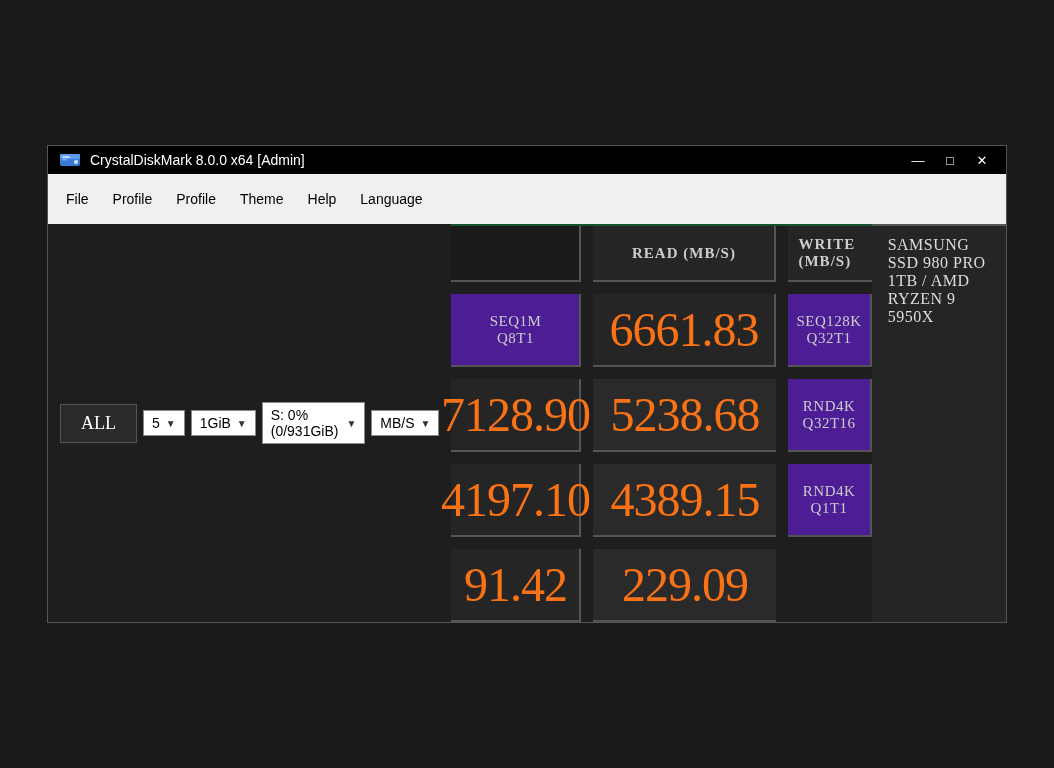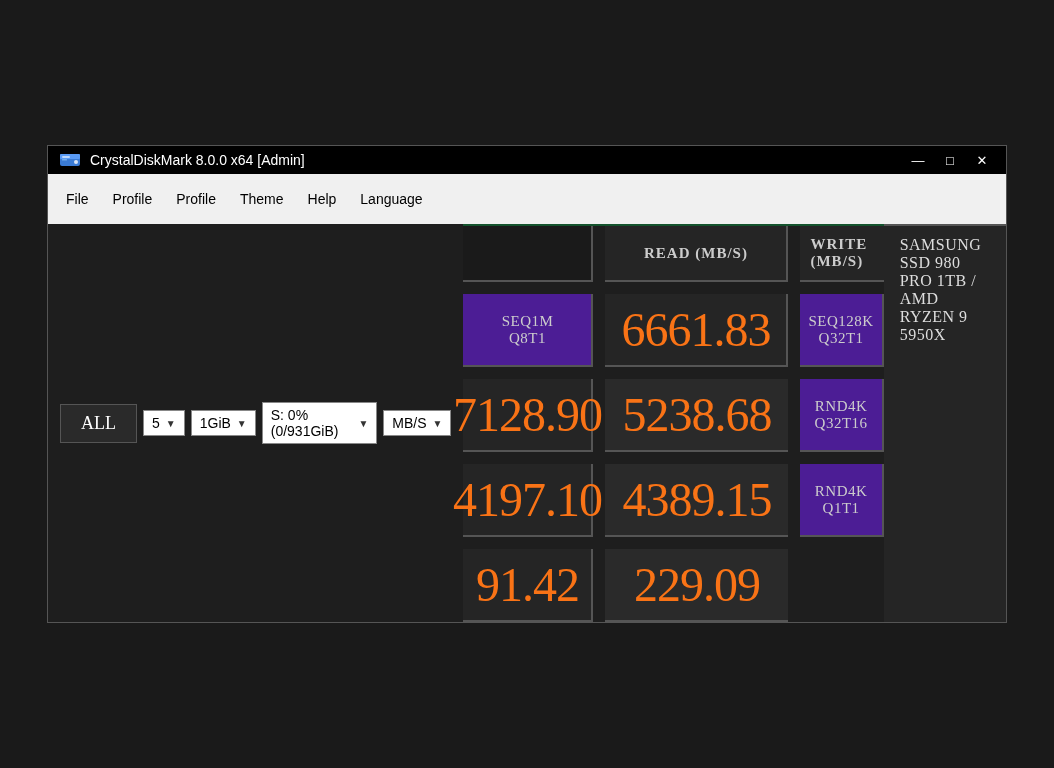--- a/index.html
+++ b/index.html
@@ -131,21 +131,21 @@
     .dropdown-custom span { white-space: nowrap; }
 
     .disk-dropdown {
       background: #fff;
       color: #000;
       border: 1px solid #888;
       padding: 4px 8px;
       font-size: 14px;
       display: flex;
       align-items: center;
-      gap: 20px;
+      gap: 8px;
       flex: 1;
     }
 
     .results-grid {
       display: grid;
       grid-template-columns: 130px 1fr 1fr;
       flex: 1;
       border-top: 2px solid #14532d;
       gap: 12px;
     }

